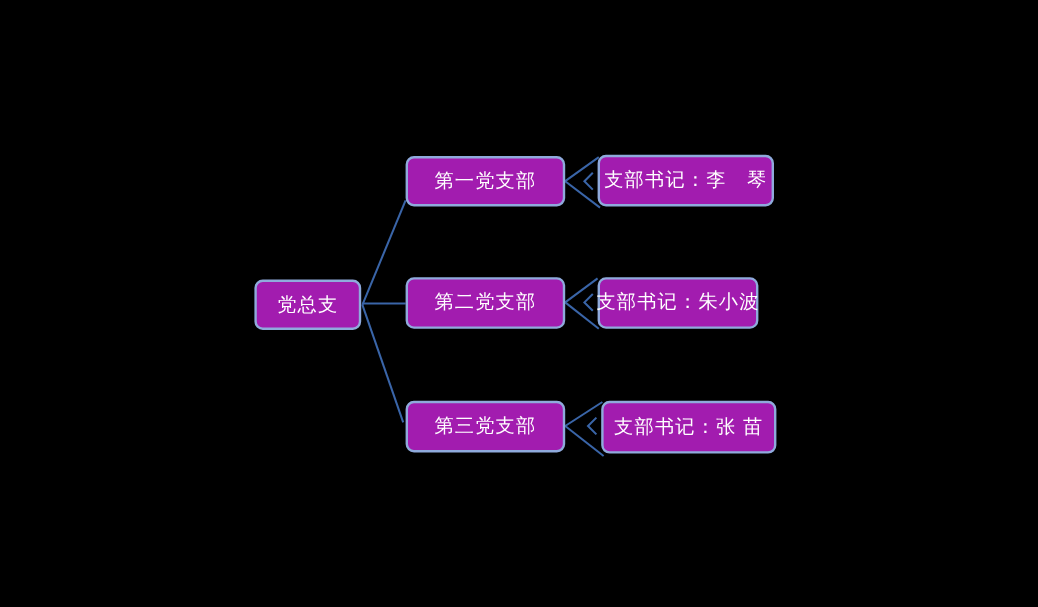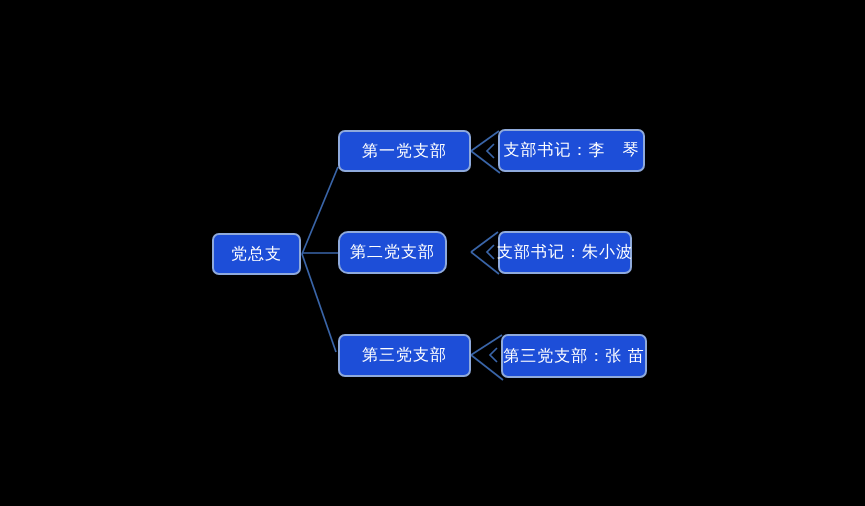--- a/index.html
+++ b/index.html
@@ -19,36 +19,36 @@
     position: absolute;
     left: 0;
     top: 0;
     width: 865px;
     height: 506px;
     pointer-events: none;
   }
   .node {
     position: absolute;
     box-sizing: border-box;
-    background: #1d4ed8;
+    background: #a21caf;
     border: 2px solid #8FAADC;
     border-radius: 7px;
     color: #FFFFFF;
     display: flex;
     align-items: center;
     justify-content: center;
     font-size: 16px;
     letter-spacing: 1px;
     white-space: pre;
     text-align: center;
   }
   
   .node-root    { left: 212px; top: 233px; width: 89px;  height: 42px; align-items: center; }
   .node-b1      { left: 338px; top: 130px; width: 133px; height: 42px; }
-  .node-b2      { left: 338px; top: 231px; width: 109px; height: 43px; border-radius: 10px; }
+  .node-b2      { left: 338px; top: 231px; width: 133px; height: 43px; }
   .node-b3      { left: 338px; top: 334px; width: 133px; height: 43px; align-items: center; }
   .node-s1      { left: 498px; top: 129px; width: 147px; height: 43px; }
   .node-s2      { left: 498px; top: 231px; width: 134px; height: 43px; }
   .node-s3      { left: 501px; top: 334px; width: 146px; height: 44px; }
 </style>
 </head>
 <body>
 
 <div class="canvas">
 
@@ -88,16 +88,16 @@
     <span>第二党支部</span>
   </div>
   <div class="node node-s2">
     <span>支部书记：朱小波</span>
   </div>
 
   <div class="node node-b3">
     <span>第三党支部</span>
   </div>
   <div class="node node-s3">
-    <span>第三党支部：张 苗</span>
+    <span>支部书记：张 苗</span>
   </div>
 
 </div>
 
 </body></html>

